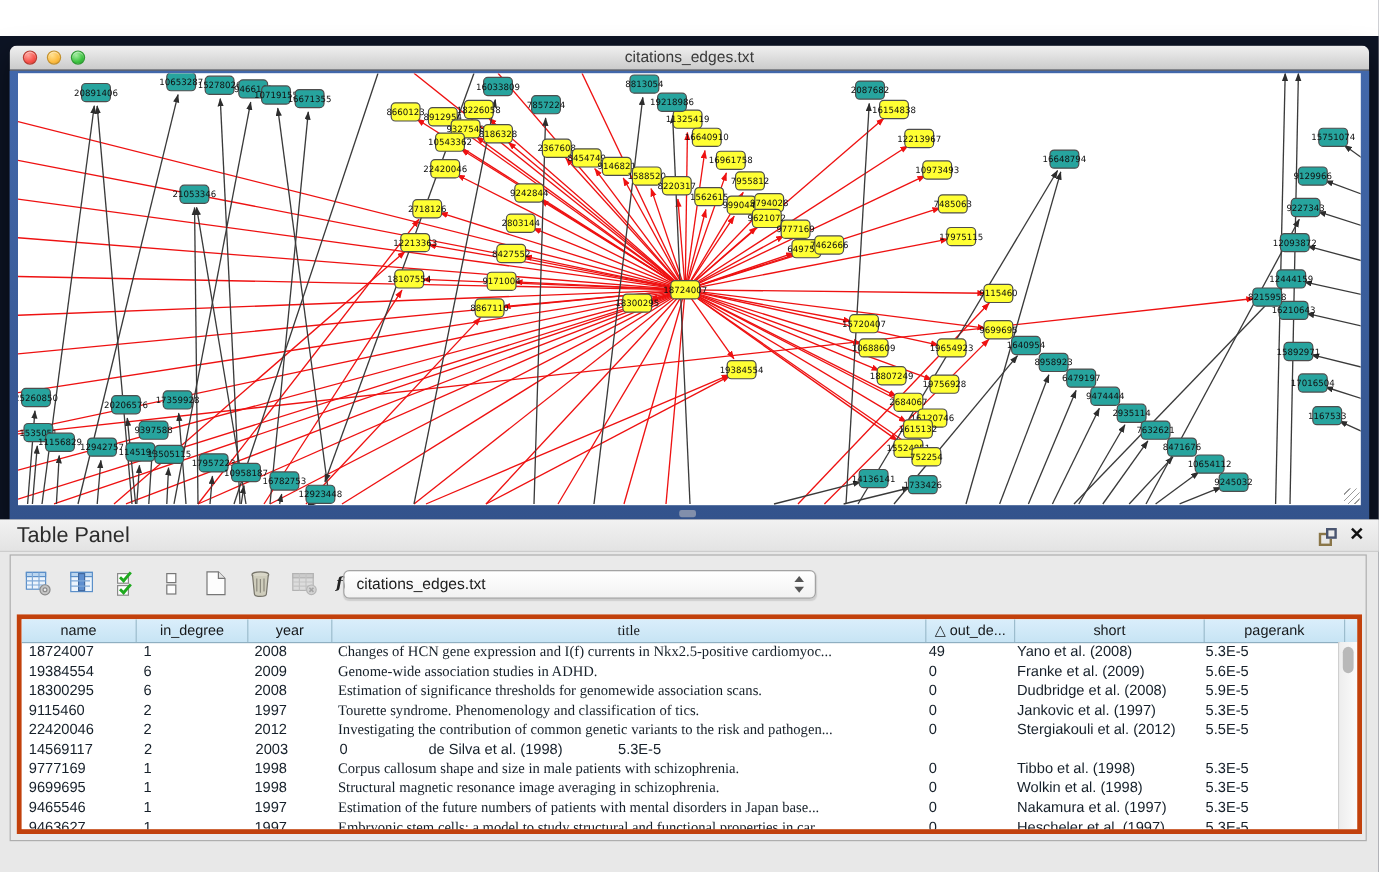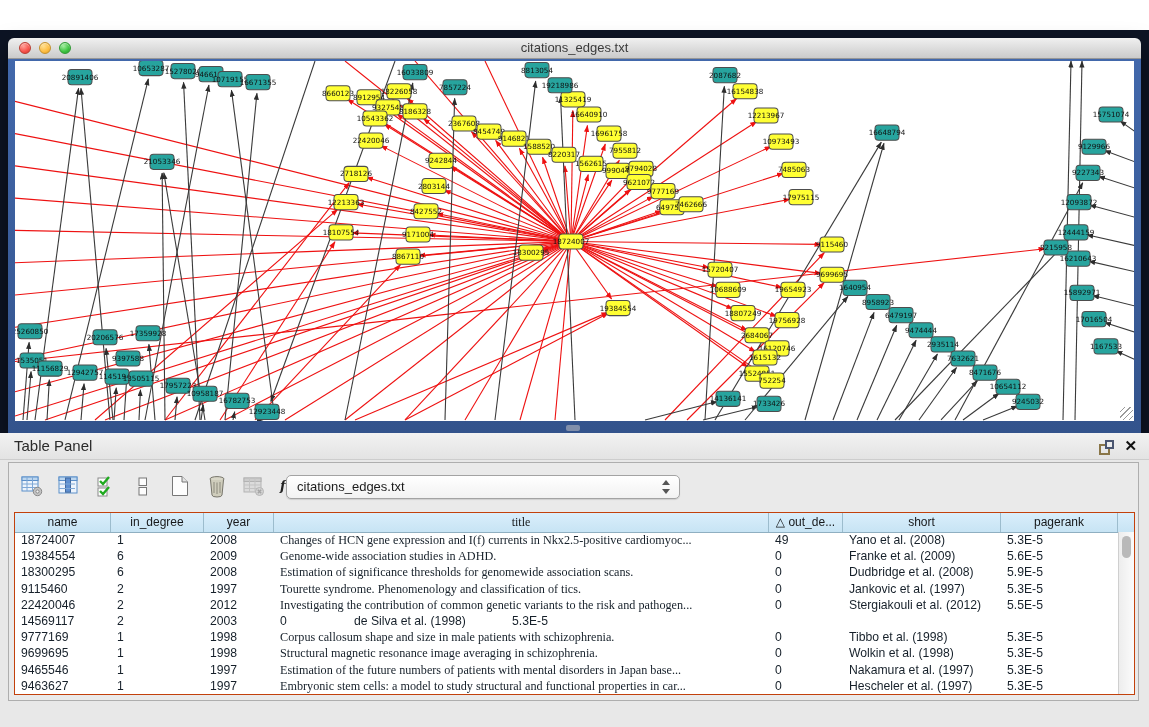--- a/index.html
+++ b/index.html
@@ -21,38 +21,38 @@
     padding:2px 7px 12px 7px;box-sizing:border-box;}
   .canvas{position:relative;width:100%;height:100%;background:#fff;overflow:hidden;}
   .canvas svg{position:absolute;left:0;top:0;width:100%;height:100%;}
   .resize-grip{position:absolute;right:1px;bottom:1px;width:13px;height:13px;
     background:repeating-linear-gradient(135deg,transparent 0 3px,#9a9a9a 3px 4px);}
   .splitter{position:absolute;left:566px;top:395px;width:14px;height:6px;background:#8f9ab0;border-radius:2px;opacity:.85;}
 
   
   .table-panel{position:absolute;left:0;top:403px;width:1149px;height:297px;background:#e8e8e8;}
   .tp-header{height:26px;background:linear-gradient(#f2f2f2,#e3e3e3);border-bottom:1px solid #cdcdcd;position:relative;}
-  .tp-title{position:absolute;left:14px;font-size:15px;color:#2b2b2b;line-height:26px;}
+  .tp-title{position:absolute;left:14px;font-size:18px;color:#2b2b2b;line-height:26px;}
   .float-btn{position:absolute;right:36px;top:7px;width:14px;height:13px;cursor:pointer;}
   .float-btn .sq1{position:absolute;left:0;top:4px;width:7px;height:7px;border:2px solid #8a7648;}
   .float-btn .sq2{position:absolute;left:6px;top:0;width:5px;height:5px;border:2px solid #4a5570;background:#ececec;}
   .close-btn{position:absolute;right:12px;top:3px;font-size:15px;font-weight:bold;color:#111;cursor:pointer;line-height:20px;}
   .tp-container{position:absolute;left:8px;top:29px;width:1131px;height:239px;background:#eaeaea;
     border:1px solid #aeaeae;box-sizing:border-box;}
   .toolbar{position:absolute;left:10px;top:8px;height:30px;display:flex;align-items:center;gap:11px;}
   .tool-btn{width:26px;height:26px;display:flex;align-items:center;justify-content:center;cursor:pointer;}
   .combo{position:absolute;left:277px;top:12px;width:392px;height:22px;background:linear-gradient(#ffffff,#f2f2f2);
     border:1px solid #a3a3a3;border-radius:5px;box-shadow:0 1px 1px rgba(0,0,0,.12);cursor:pointer;}
   .combo-text{position:absolute;left:10px;font-size:13px;color:#1c1c1c;line-height:22px;}
   .combo-arrows{position:absolute;right:8px;top:3px;width:9px;height:16px;}
   .combo-arrows .up{position:absolute;top:1px;left:0;width:0;height:0;border-left:4.5px solid transparent;border-right:4.5px solid transparent;border-bottom:5px solid #555;}
   .combo-arrows .dn{position:absolute;bottom:1px;left:0;width:0;height:0;border-left:4.5px solid transparent;border-right:4.5px solid transparent;border-top:5px solid #555;}
 
   .tbl{position:absolute;left:5px;top:49px;width:1121px;height:183px;background:#fff;
-    border:1px solid #c2410c;box-sizing:border-box;overflow:hidden;}
+    border:4px solid #c2410c;box-sizing:border-box;overflow:hidden;}
   .thead{display:flex;height:19px;background:linear-gradient(#daeefb,#c7e4f4);border-bottom:1px solid #8fafc1;}
   .th{box-sizing:border-box;border-right:1px solid #9cbccd;font-size:12px;color:#16181a;text-align:center;
     line-height:18px;white-space:nowrap;overflow:hidden;cursor:pointer;}
   .tbody{position:absolute;left:0;top:19px;right:16px;bottom:0;}
   .tr{display:flex;height:16.2px;}
   .td{box-sizing:border-box;padding-left:6px;font-size:12.2px;color:#16202a;line-height:16.2px;
     white-space:nowrap;overflow:hidden;}
   .c0{width:96px;} .c1{width:93px;} .c2{width:70px;} .c3{width:495px;font-family:Liberation Serif, serif;} .c4{width:74px;} .c5{width:158px;} .c6{width:117px;}
   .vscroll{position:absolute;right:0;top:19px;bottom:0;width:16px;background:linear-gradient(90deg,#ededed,#fbfbfb);
     border-left:1px solid #cfcfcf;box-sizing:border-box;}

